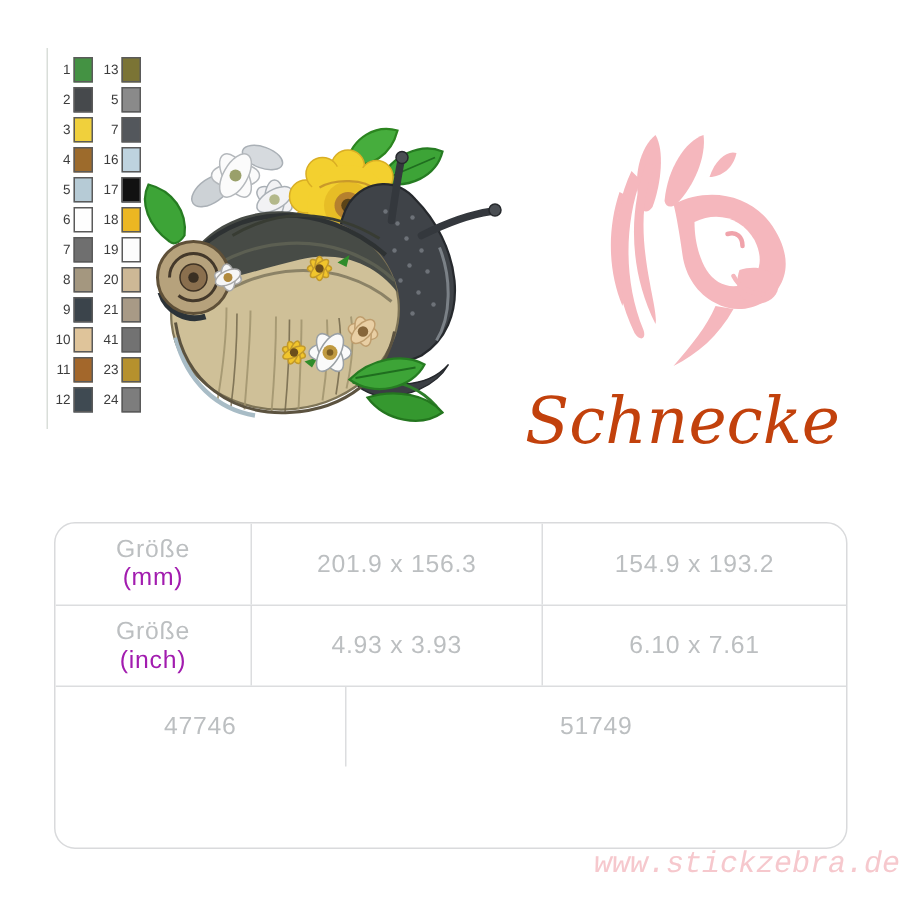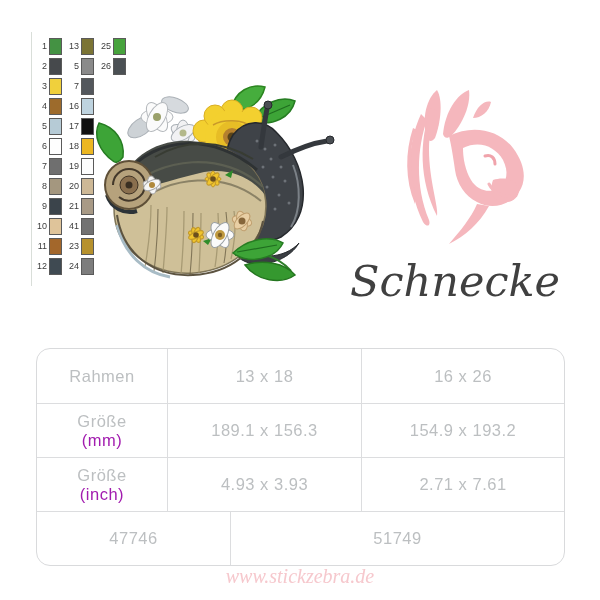--- a/index.html
+++ b/index.html
@@ -10,22 +10,22 @@
   .pal-line{position:absolute;left:31px;top:32px;width:1px;height:254px;background:#d9ded9;}
   .palette{position:absolute;left:33px;top:36px;display:flex;gap:3px;}
   .pal-col{display:flex;flex-direction:column;}
   .pal-item{display:flex;align-items:center;height:20px;}
   .pal-num{width:14px;text-align:right;font-size:9px;color:#3c3c3c;margin-right:2px;line-height:1;}
   .pal-swatch{width:13px;height:17px;border:1px solid #5a5a5a;box-sizing:border-box;}
 
   
   .brand-title{position:absolute;left:350px;top:258px;width:210px;text-align:center;
     font-family:"DejaVu Serif",serif;font-style:italic;font-size:43px;line-height:1.1;}
-  .watermark{position:absolute;left:0;top:565px;width:600px;text-align:center;
-    font-family:Liberation Serif, serif;font-style:italic;font-size:20px;}
+  .watermark{position:absolute;left:0;top:565px;width:600px;text-align:right;
+    font-family:Liberation Mono, monospace;font-style:italic;font-size:20px;}
 
   
   .spec-table{position:absolute;left:36px;top:348px;width:529px;height:218px;
     border:1px solid #d9dadc;border-radius:14px;overflow:hidden;box-sizing:border-box;}
   .spec-row{display:flex;height:54px;box-sizing:border-box;}
   .spec-row + .spec-row{border-top:1px solid #dcdddf;}
   .spec-cell{display:flex;flex-direction:column;align-items:center;justify-content:center;
     font-size:16.5px;color:#bcbfc1;letter-spacing:.5px;box-sizing:border-box;}
   .c0{width:131px;border-right:1px solid #dcdddf;}
   .c1{width:194px;border-right:1px solid #dcdddf;}
@@ -132,30 +132,20 @@
           <span class="pal-num">41</span>
           <span class="pal-swatch" style="background: rgb(114, 114, 114);"></span>
         </div>
         <div class="pal-item">
           <span class="pal-num">23</span>
           <span class="pal-swatch" style="background: rgb(182, 145, 45);"></span>
         </div>
         <div class="pal-item">
           <span class="pal-num">24</span>
           <span class="pal-swatch" style="background: rgb(125, 125, 125);"></span>
-        </div>
-      </div>
-      <div class="pal-col">
-        <div class="pal-item">
-          <span class="pal-num">25</span>
-          <span class="pal-swatch" style="background: rgb(71, 163, 61);"></span>
-        </div>
-        <div class="pal-item">
-          <span class="pal-num">26</span>
-          <span class="pal-swatch" style="background: rgb(75, 80, 84);"></span>
         </div>
       </div>
     </div>
 
   <svg style="left:85px;top:75px" width="255" height="255" viewBox="0 0 255 255">
 
     <g>
       <path d="M168,46 C176,28 196,20 210,26 C206,42 188,52 168,46 Z" fill="#3da437" stroke="#267c22" stroke-width="1.5"></path>
       <path d="M170,45 L205,30" stroke="#1f6e1f" stroke-width="1.2" fill="none"></path>
       <path d="M146,34 C150,16 166,8 180,12 C176,28 162,38 146,34 Z" fill="#46ad3d" stroke="#2b851f" stroke-width="1.5"></path>
@@ -311,45 +301,38 @@
       <path d="M20,44 C12,68 12,96 22,120 C24,112 18,94 18,74 C18,62 20,52 24,46 Z"></path>
       <path d="M56,52 C80,40 106,46 120,64 C132,80 134,96 126,108 C116,122 98,126 84,118 C72,112 64,100 62,86 C60,72 58,60 56,52 Z"></path>
       <path d="M70,64 C86,56 102,62 110,76 C116,88 114,98 106,104 C96,110 84,106 78,96 C72,86 70,74 70,64 Z" fill="#ffffff"></path>
       <path d="M100,96 C112,92 124,96 126,106 C126,114 118,120 108,118 C100,116 96,108 100,96 Z"></path>
       <path d="M92,72 C98,70 102,74 102,80" fill="none" stroke="#f0a3ab" stroke-width="3" stroke-linecap="round"></path>
       <path d="M96,100 C100,108 108,112 116,112" fill="none" stroke="#f5b7bd" stroke-width="3" stroke-linecap="round"></path>
       <path d="M96,122 C86,140 72,152 56,160 C68,146 78,134 84,120 Z"></path>
     </g>
   </svg>
 
-  <div class="brand-title" style="color: #404040;">Schnecke</div>
+  <div class="brand-title" style="color: #c2410c;">Schnecke</div>
 
   <div class="spec-table">
-      <div class="spec-row">
-        <div class="spec-cell c0">
-          <div>Rahmen</div>
-        </div>
-        <div class="spec-cell c1">13 x 18</div>
-        <div class="spec-cell c2">16 x 26</div>
-      </div>
       <div class="spec-row">
         <div class="spec-cell c0">
           <div>Größe</div>
           <div class="spec-sub">(mm)</div>
         </div>
-        <div class="spec-cell c1">189.1 x 156.3</div>
+        <div class="spec-cell c1">201.9 x 156.3</div>
         <div class="spec-cell c2">154.9 x 193.2</div>
       </div>
       <div class="spec-row">
         <div class="spec-cell c0">
           <div>Größe</div>
           <div class="spec-sub">(inch)</div>
         </div>
         <div class="spec-cell c1">4.93 x 3.93</div>
-        <div class="spec-cell c2">2.71 x 7.61</div>
+        <div class="spec-cell c2">6.10 x 7.61</div>
       </div>
       <div class="spec-row">
         <div class="spec-cell c1">47746</div>
         <div class="spec-cell c2">51749</div>
       </div>
     </div>
 
   <div class="watermark" style="color: rgb(246, 200, 205);">www.stickzebra.de</div>
 </div>
 

